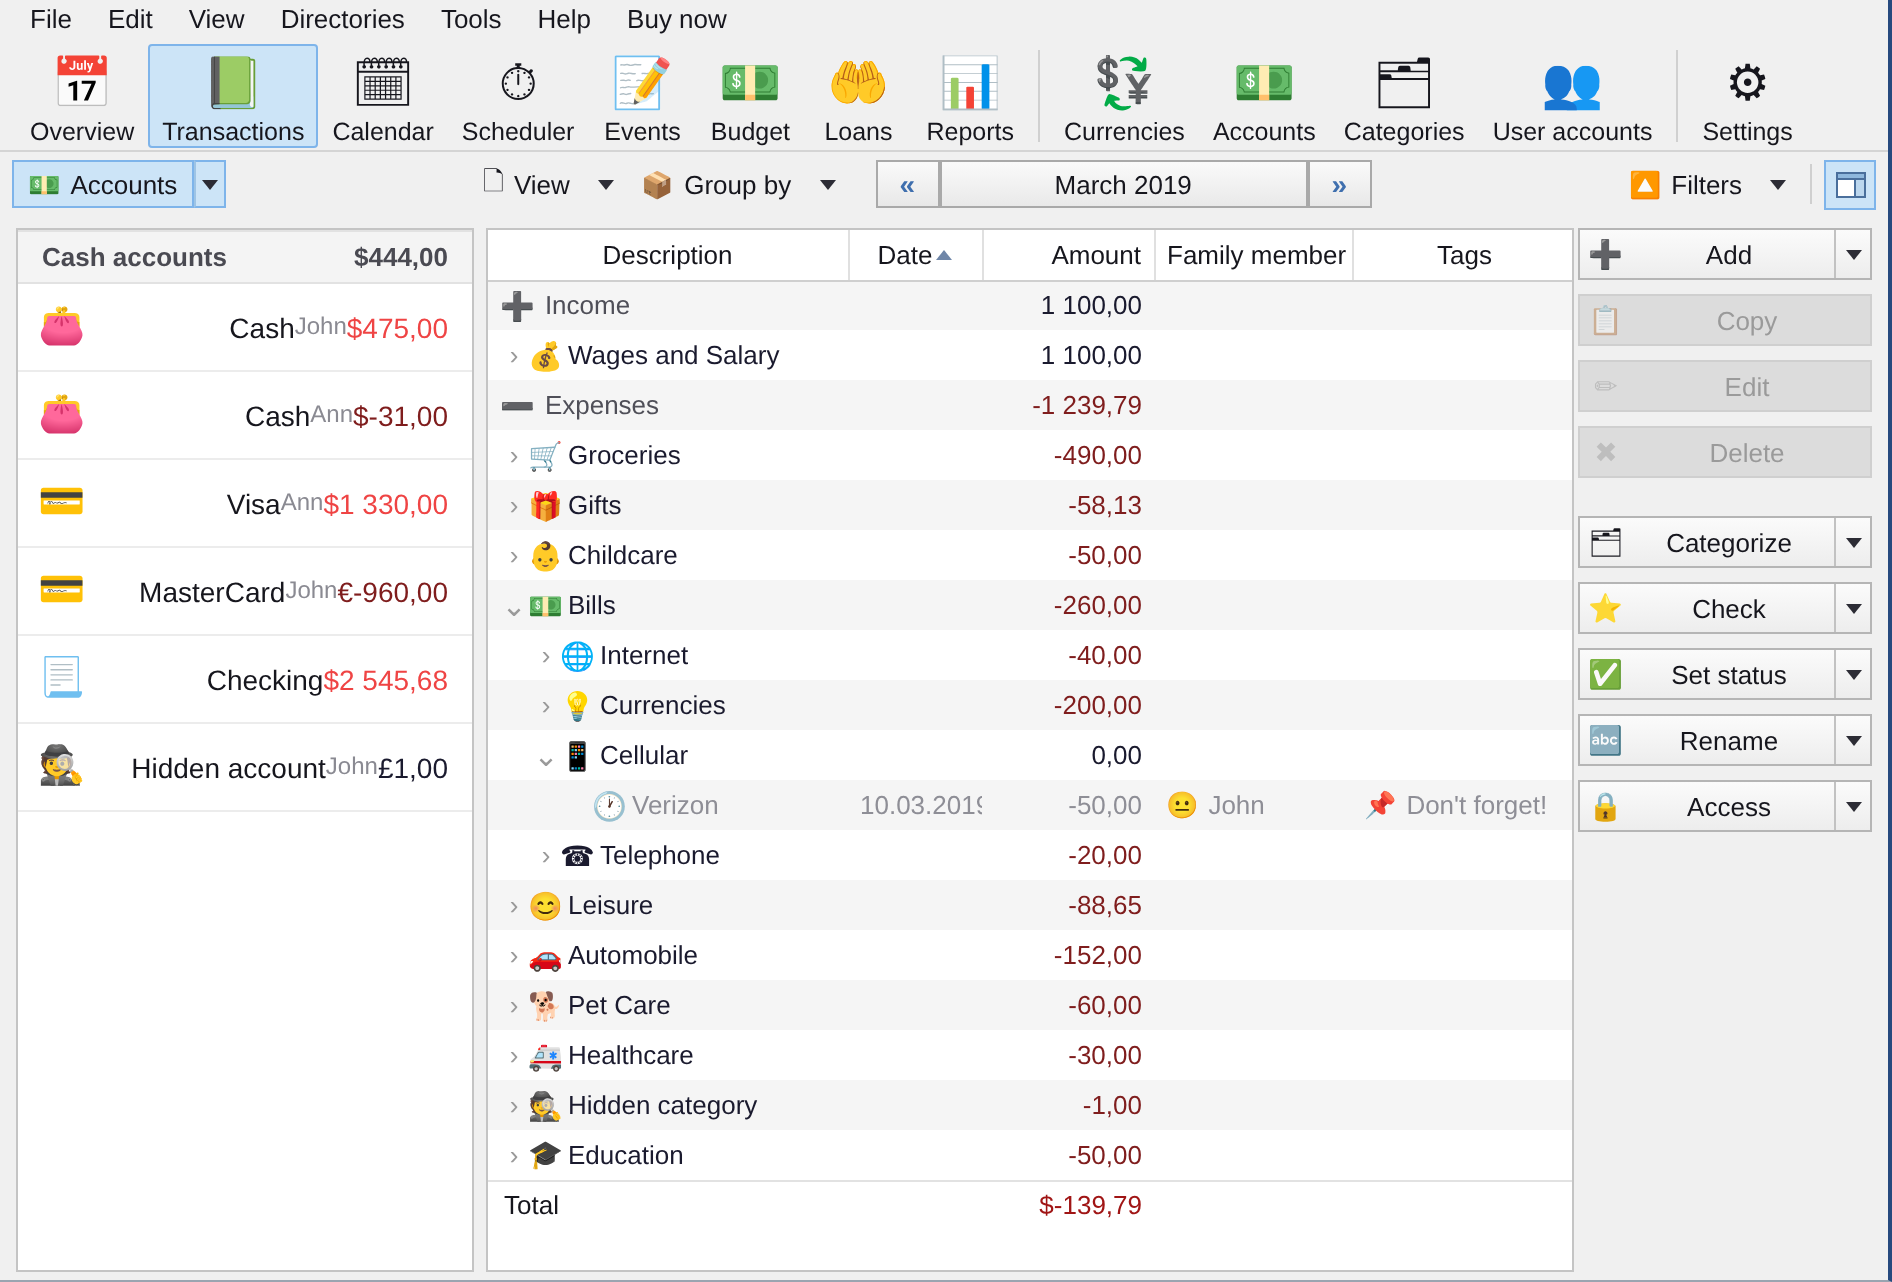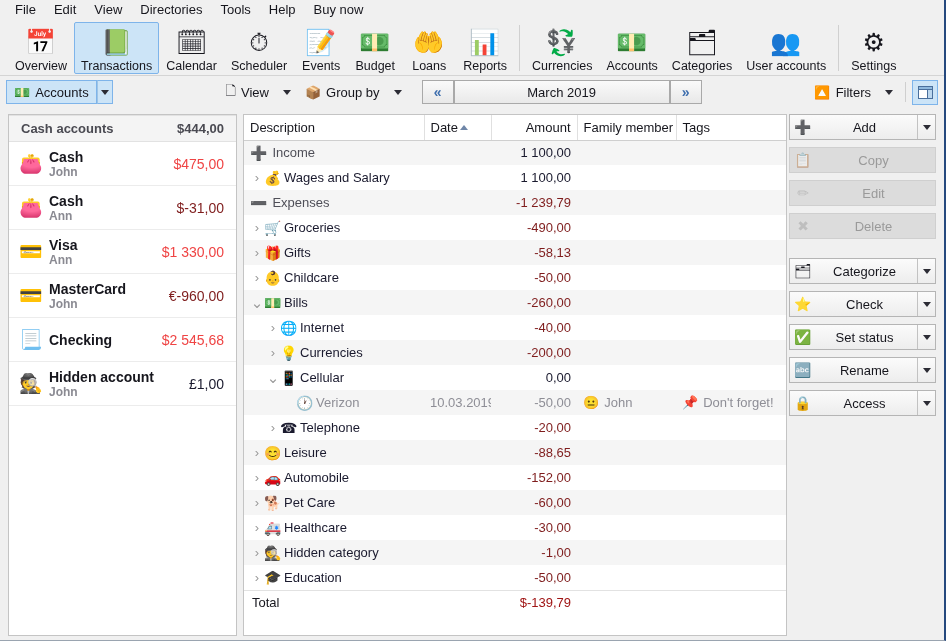--- a/index.html
+++ b/index.html
@@ -92,21 +92,21 @@
   .mini-caret { width: 0; height: 0; border-left: 4px solid transparent; border-right: 4px solid transparent; border-top: 5px solid #2c2c35; margin: 0 6px; }
   .navbtn {
     width: 32px; height: 24px;
     border: 1px solid #a9a9a9;
     background: linear-gradient(#fafafa,#e8e8e8);
     display: inline-flex; align-items: center; justify-content: center;
     color: #3f6fae; font-size: 14px; font-weight: bold;
     cursor: default;
   }
   .periodbox {
-    width: 216px; height: 24px;
+    width: 184px; height: 24px;
     border: 1px solid #a9a9a9;
     background: linear-gradient(#fafafa,#e9e9e9);
     display: inline-flex; align-items: center; justify-content: center;
     font-size: 13px; color: #16161d;
     cursor: default;
   }
   .panelbtn {
     width: 26px; height: 25px;
     background: #cce4f7; border: 1px solid #7eb4ea;
     display: inline-flex; align-items: center; justify-content: center;
@@ -147,21 +147,21 @@
     padding: 0 12px; font-size: 13px; font-weight: bold; color: #4a4a52;
   }
   .grp .nm { flex: 1; }
   .acct {
     height: 44px; display: flex; align-items: center;
     padding: 0 12px 0 10px;
     border-bottom: 1px solid #ececec;
     cursor: default;
   }
   .acct .ic { width: 30px; font-size: 19px; line-height: 1; display: flex; align-items: center; }
-  .acct .txt { flex: 1; display: flex; flex-direction: column; justify-content: space-between; font-weight: bold; }
+  .acct .txt { flex: 1; display: flex; flex-direction: row; justify-content: flex-end; }
   .acct .t1 { font-size: 14px; color: #16161d; line-height: 16px; }
   .acct .t2 { font-size: 12px; color: #8a8a92; line-height: 14px; }
   .acct .amt { font-size: 14px; white-space: nowrap; }
   .pos { color: #ef4444; }
   .neg { color: #7f1d1d; }
 
   
   .center {
     flex: 1;
     padding: 4px 0 4px 0;
@@ -178,21 +178,21 @@
   }
   table.grid { width: 100%; border-collapse: collapse; table-layout: fixed; }
   table.grid th {
     height: 25px;
     background: #ffffff;
     border-bottom: 1px solid #cfcfcf;
     border-right: 1px solid #e0e0e0;
     font-weight: normal;
     font-size: 13px;
     color: #16161d;
-    text-align: left;
+    text-align: center;
     padding: 0 6px;
     white-space: nowrap;
     cursor: default;
   }
   table.grid th.r { text-align: right; }
   table.grid th:last-child { border-right: none; }
   .sortarrow {
     display: inline-block;
     width: 0; height: 0;
     border-left: 4px solid transparent;

